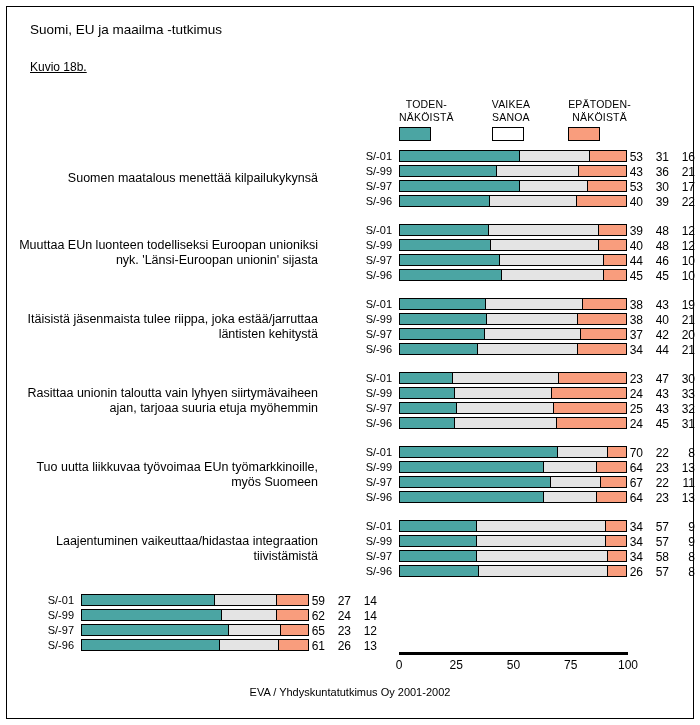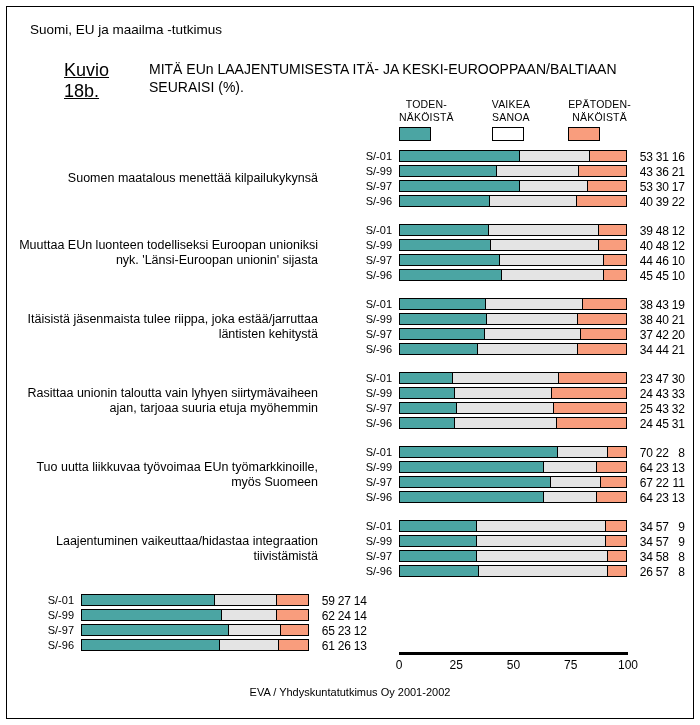--- a/index.html
+++ b/index.html
@@ -3,55 +3,53 @@
 <meta charset="utf-8">
 <style>
   html,body { margin:0; padding:0; background:#fff; }
   .page {
     position:relative; width:700px; height:725px; background:#fff;
     font-family:"Liberation Sans", sans-serif; color:#000; overflow:hidden;
   }
   .frame { position:absolute; left:6px; top:6px; right:6px; bottom:6px; border:1px solid #000; }
   .study-title { position:absolute; left:30px; top:22px; font-size:13.5px; }
   .figure-heading { position:absolute; left:30px; top:60px; display:flex; }
-  .figure-label { font-size:18px; text-decoration:underline; width:85px; flex:0 0 85px;margin-left:34px; }
+  .figure-label { font-size:12px; text-decoration:underline; width:85px; flex:0 0 85px; }
   .figure-title { font-size:14px; line-height:18px; white-space:pre-line; }
   .legend { position:absolute; left:399px; top:98px; width:232px; display:flex; justify-content:space-between; }
   .legend-item { display:flex; flex-direction:column; }
   .legend-label { font-size:10.5px; line-height:13px; text-align:center; white-space:pre-line; letter-spacing:0.2px; }
   .legend-swatch { width:30px; height:12px; border:1px solid #000; margin-top:3px; }
   .chart { position:absolute; left:0; top:150px; width:700px; }
   .group { display:flex; align-items:center; margin-bottom:17px; }
   .group:last-of-type { margin-bottom:1px; }
   .group-label { width:318px; flex:0 0 318px; text-align:right; font-size:12.5px; line-height:15px; white-space:pre-line; }
   .bar-row { display:flex; margin-bottom:3px; height:12px; }
   .bar-row:last-child { margin-bottom:0; }
   .year { width:81px; flex:0 0 81px; padding-right:7px; box-sizing:border-box; text-align:right; font-size:11px; }
   .bar { width:228px; flex:0 0 228px; height:12px; border:1px solid #000; box-sizing:border-box; display:flex; }
   .seg { height:100%; }
   .seg + .seg { border-left:1px solid #000; }
-  .vals { margin-left:10px; display:flex; font-size:12px; }
+  .vals { display:flex; font-size:12px;gap:10px; }
   .vals b { font-weight:normal; width:16px; text-align:right; }
   .axis-line { margin-left:399px; width:229px; height:3px; background:#000; margin-top:1px; }
   .axis-ticks { position:relative; margin-left:399px; width:229px; height:16px; font-size:12px; margin-top:3px; }
   .axis-ticks span { position:absolute; top:0; transform:translateX(-50%); }
   .footer { position:absolute; left:0; top:686px; width:700px; text-align:center; font-size:11px; }
 </style>
 </head>
 <body>
 
 <div class="page">
   <div class="frame"></div>
 
   <div class="study-title">Suomi, EU ja maailma -tutkimus</div>
 
   <div class="figure-heading">
     <span class="figure-label">Kuvio 18b.</span>
-    <span class="figure-title">MITÄ EUn LAAJENTUMISESTA ITÄ- JA KESKI-EUROOPPAAN/BALTIAAN
-SEURAISI (%).</span>
   </div>
 
   <div class="legend">
     <div class="legend-item">
       <span class="legend-label">TODEN-
 NÄKÖISTÄ</span>
       <span class="legend-swatch" style="background: rgb(75, 165, 163);"></span>
     </div>
     <div class="legend-item">
       <span class="legend-label">VAIKEA

